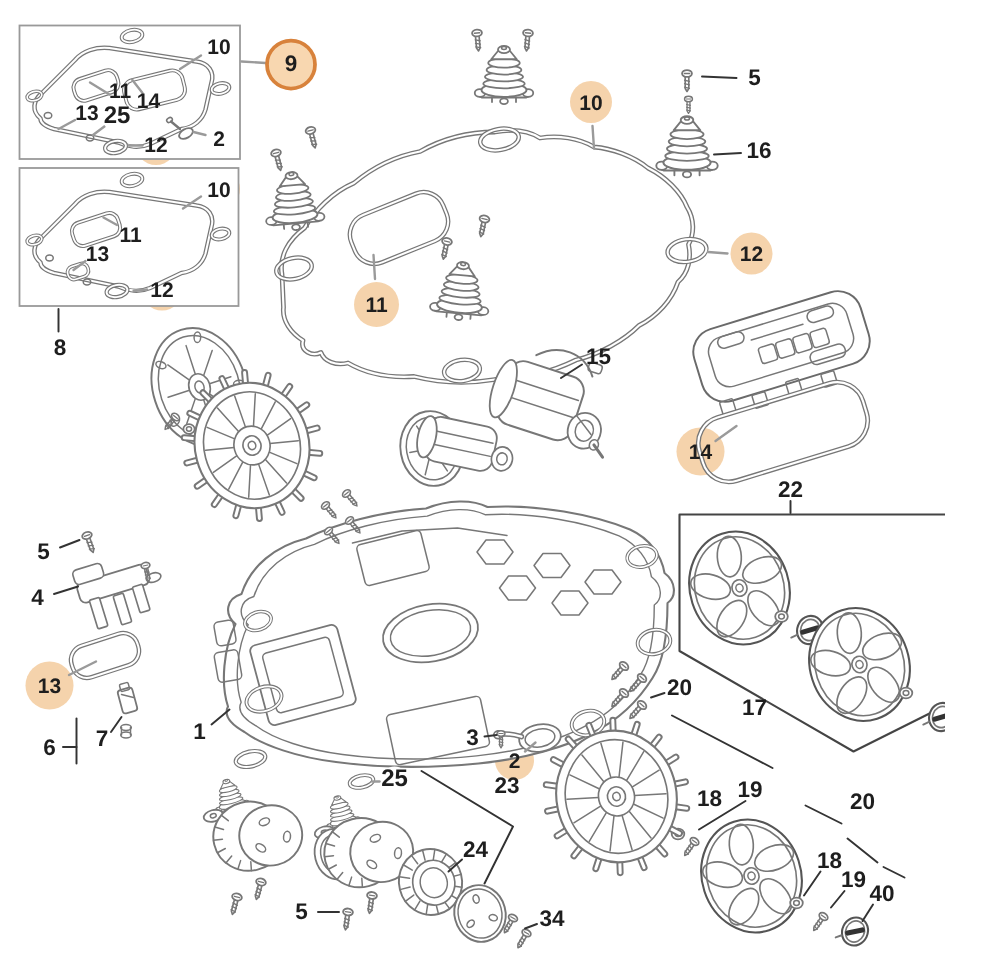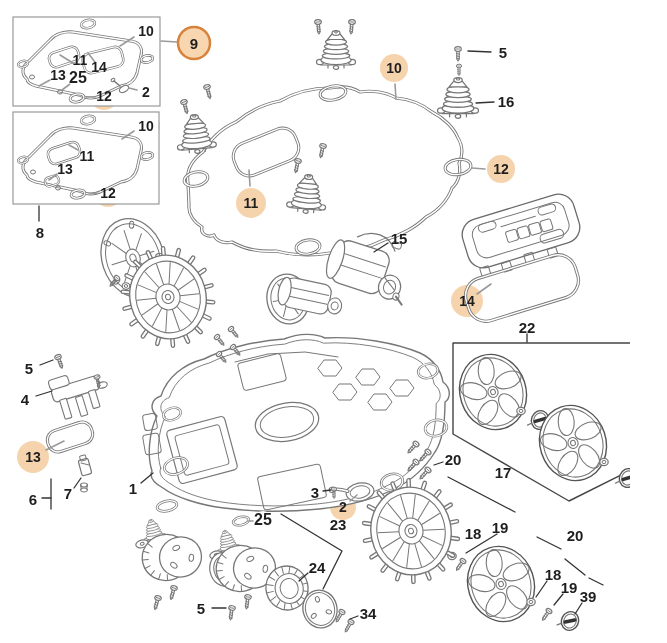--- a/index.html
+++ b/index.html
@@ -891,15 +891,15 @@
       <div class="callout plain" style="left: 317px; top: 567px; color: rgb(30, 30, 30);">24</div>
       <div class="callout plain" style="left: 201px; top: 608px; color: rgb(30, 30, 30);">5</div>
       <div class="callout plain" style="left: 368px; top: 613px; color: rgb(30, 30, 30);">34</div>
       <div class="callout plain" style="left: 453px; top: 459px; color: rgb(30, 30, 30);">20</div>
       <div class="callout plain" style="left: 489px; top: 472px; color: rgb(30, 30, 30); margin-left: 14px;">17</div>
       <div class="callout plain" style="left: 473px; top: 533px; color: rgb(30, 30, 30);">18</div>
       <div class="callout plain" style="left: 500px; top: 527px; color: rgb(30, 30, 30);">19</div>
       <div class="callout plain" style="left: 575px; top: 535px; color: rgb(30, 30, 30);">20</div>
       <div class="callout plain" style="left: 553px; top: 574px; color: rgb(30, 30, 30);">18</div>
       <div class="callout plain" style="left: 569px; top: 587px; color: rgb(30, 30, 30);">19</div>
-      <div class="callout plain" style="left: 588px; top: 596px; color: rgb(30, 30, 30);">39</div>
+      <div class="callout plain" style="left: 588px; top: 596px; color: rgb(30, 30, 30);">40</div>
     </div>
 </div>
 
 </body></html>

